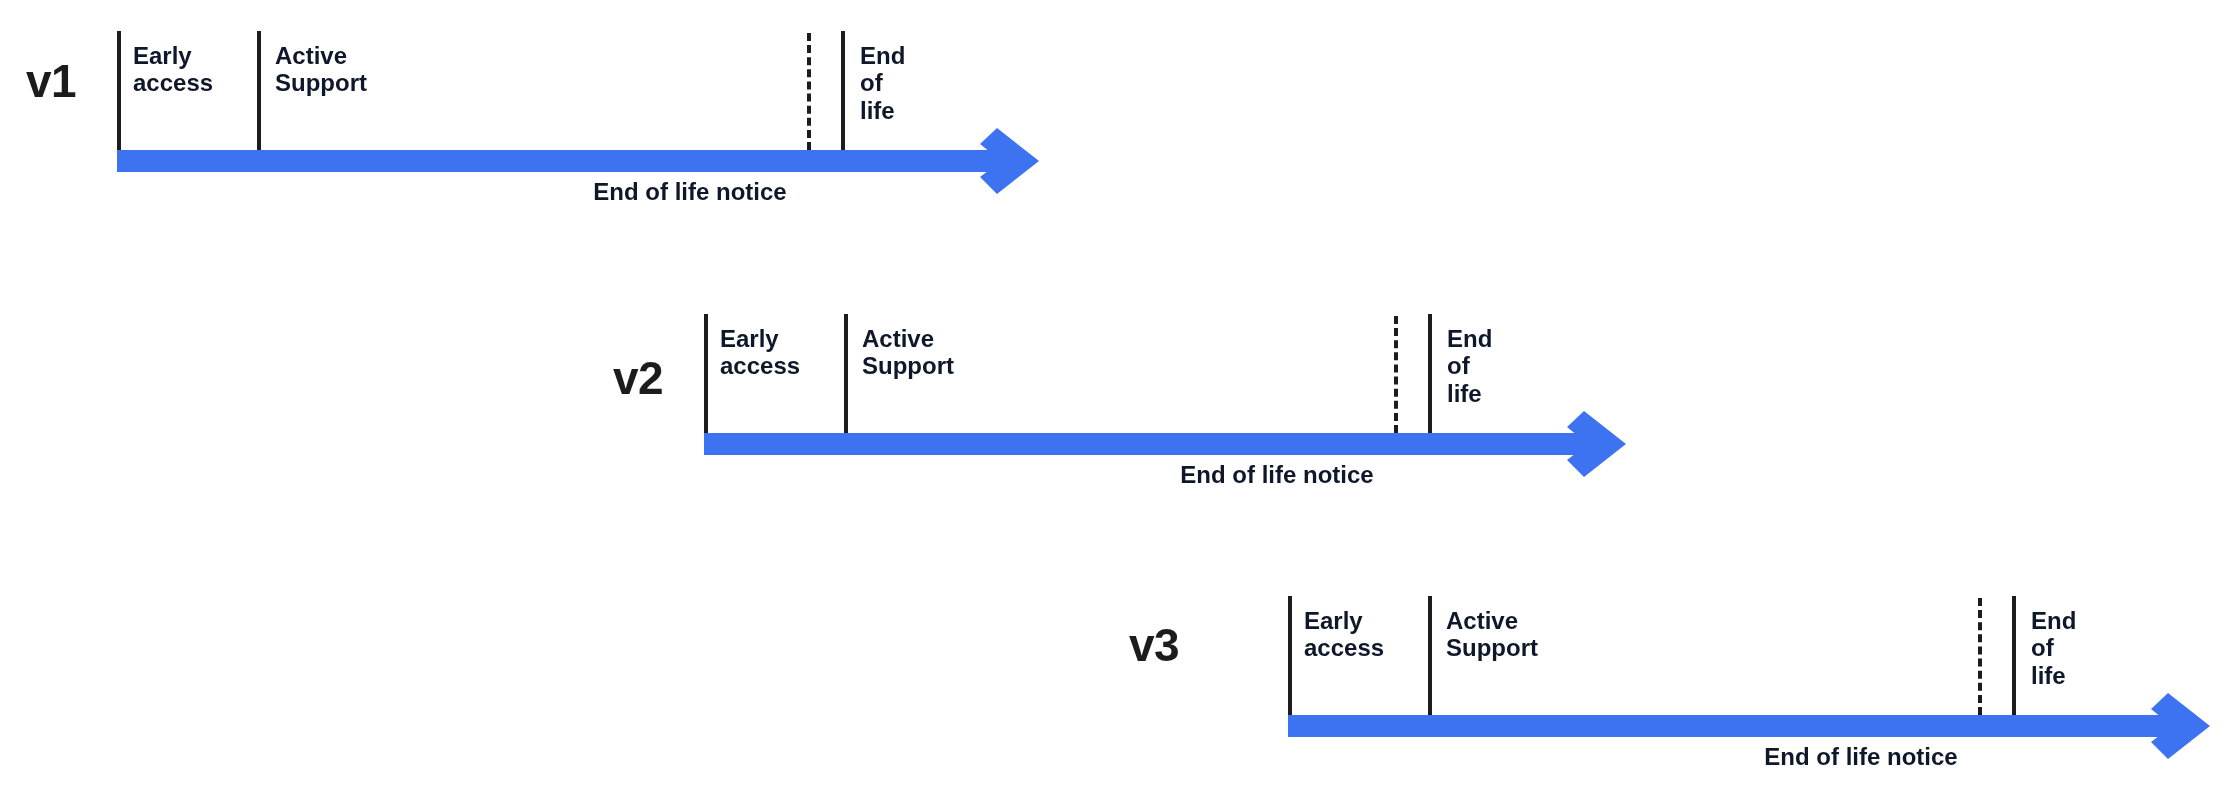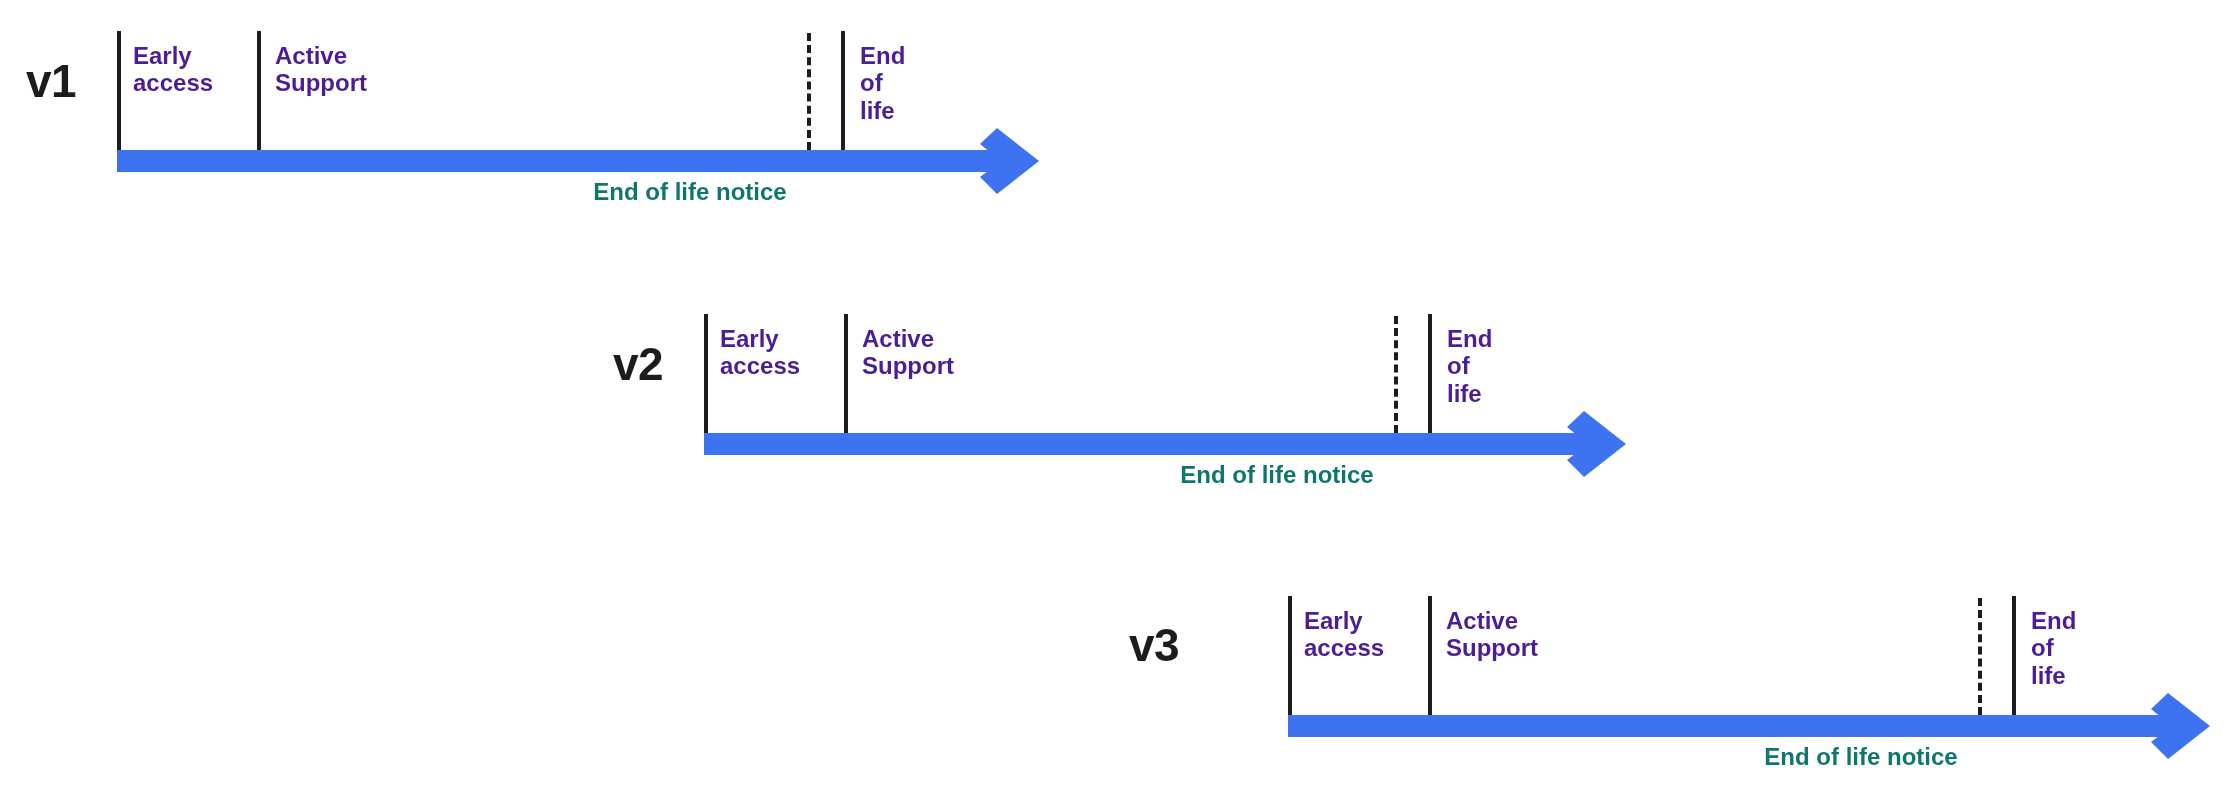--- a/index.html
+++ b/index.html
@@ -50,31 +50,31 @@
     position: absolute;
     width: 0;
     border-left: 4px dashed #1c1c1c;
   }
 
   
   .phase-label {
     position: absolute;
     font-size: 24px;
     font-weight: 700;
-    color: #4c1d95;
+    color: #0f172a;
     line-height: 1.14;
     white-space: pre-line;
   }
 
   
   .notice-label {
     position: absolute;
     font-size: 24px;
     font-weight: 700;
-    color: #0f766e;
+    color: #0f172a;
     line-height: 1;
     white-space: nowrap;
     text-align: center;
     transform: translateX(-50%);
   }
 
   
   .timeline-bar {
     position: absolute;
     height: 22px;
@@ -116,21 +116,21 @@
 
     <svg class="timeline-arrow" style="left:980px; top:128px;" width="80" height="66" viewBox="0 0 80 66">
       <path d="M 17 0 L 59 33 L 17 66 L 0 49 L 21 33 L 0 16 Z" fill="#3d72f0"></path>
     </svg>
 
     <div class="notice-label" style="left:690px; top:180px;">End of life notice</div>
   </div>
 
   <div class="version-row">
 
-    <div class="version-label" style="left:613px; top:341px;">v2</div>
+    <div class="version-label" style="left:613px; top:355px;">v2</div>
 
     <div class="phase-divider" style="left:704px; top:314px; height:119px;"></div>
 
     <div class="phase-divider" style="left:844px; top:314px; height:119px;"></div>
 
     <div class="notice-divider" style="left:1394px; top:316px; height:117px;"></div>
 
     <div class="phase-divider" style="left:1428px; top:314px; height:119px;"></div>
 
     <div class="phase-label" style="left:720px; top:325px;">Early

